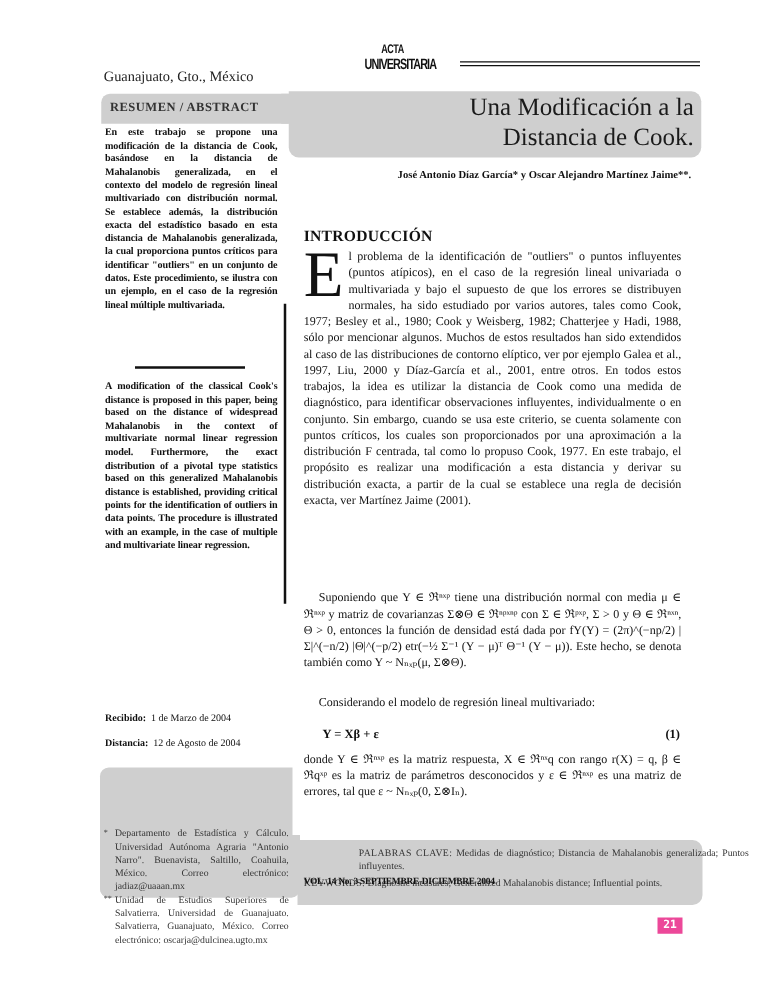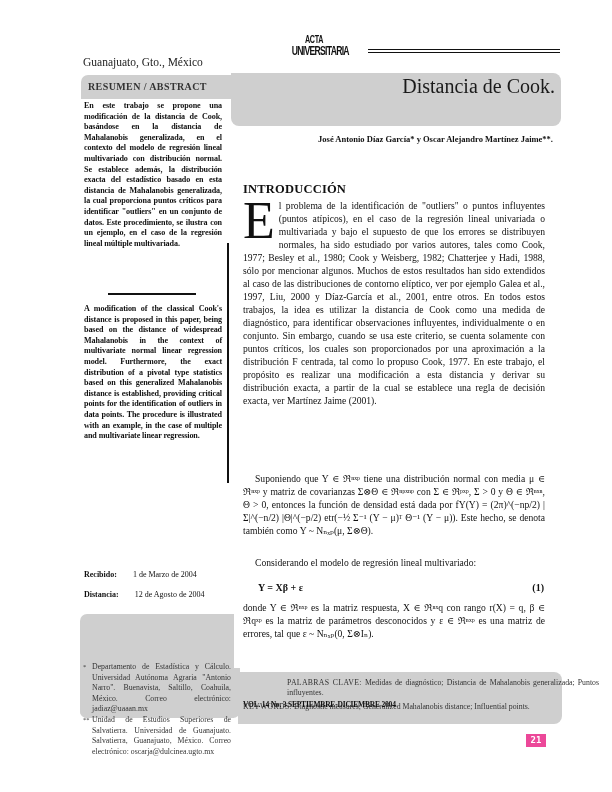--- a/index.html
+++ b/index.html
@@ -26,21 +26,21 @@
 
     
     .abstract-es, .abstract-en { left: 84px; width: 138px; font-size: 8.1px; line-height: 10.6px; text-align: justify; font-weight: bold; color: #111; letter-spacing: -0.1px; }
     .abstract-es { top: 101px; }
     .abstract-en { top: 304px; }
     .sep-short { left: 108px; top: 293px; width: 88px; height: 2px; background: #111; }
     .vline { left: 227px; top: 243px; width: 2px; height: 240px; background: #111; }
 
     .received { left: 84px; top: 570px; font-size: 8px; font-weight: bold; }
     .accepted { left: 84px; top: 590px; font-size: 8px; font-weight: bold; }
-    .received span.v, .accepted span.v { font-weight: normal; margin-left: 16px; }
+    .received span.v, .accepted span.v { font-weight: normal; margin-left: 4px; }
 
     .affil-box { left: 80px; top: 614px; width: 154px; height: 104px; background: #cfcfcf; border-top-left-radius: 7px; border-bottom-left-radius: 7px; }
     .affil-box2 { left: 80px; top: 668px; width: 160px; height: 50px; background: #cfcfcf; border-bottom-left-radius: 7px; border-bottom-right-radius: 7px; }
     .affil { left: 83px; width: 148px; font-size: 7.8px; line-height: 10.5px; color: #333; text-align: justify; margin-top: 45px; }
     .affil .mark { position: absolute; left: 0; top: 0; font-size: 6.5px; }
     .affil .txt { display: block; padding-left: 9px; }
     .affil1 { top: 617px; }
     .affil2 { top: 670px; }
 
     
@@ -71,20 +71,21 @@
   <div class="l1">ACTA</div>
   <div class="l2">UNIVERSITARIA</div>
 </div>
 <div class="abs rule-top"></div>
 
 <div class="abs banner-left"></div>
 <div class="abs banner-connector"></div>
 <div class="abs banner-right"></div>
 <div class="abs abstract-label">RESUMEN / ABSTRACT</div>
 <div class="abs title">
+  <div>Una Modificación a la</div>
   <div>Distancia de Cook.</div>
 </div>
 <div class="abs authors">José Antonio Díaz García* y Oscar Alejandro Martínez Jaime**.</div>
 
 <div class="abs abstract-es">En este trabajo se propone una modificación de la distancia de Cook, basándose en la distancia de Mahalanobis generalizada, en el contexto del modelo de regresión lineal multivariado con distribución normal. Se establece además, la distribución exacta del estadístico basado en esta distancia de Mahalanobis generalizada, la cual proporciona puntos críticos para identificar "outliers" en un conjunto de datos. Este procedimiento, se ilustra con un ejemplo, en el caso de la regresión lineal múltiple multivariada.</div>
 <div class="abs sep-short"></div>
 <div class="abs abstract-en">A modification of the classical Cook's distance is proposed in this paper, being based on the distance of widespread Mahalanobis in the context of multivariate normal linear regression model. Furthermore, the exact distribution of a pivotal type statistics based on this generalized Mahalanobis distance is established, providing critical points for the identification of outliers in data points. The procedure is illustrated with an example, in the case of multiple and multivariate linear regression.</div>
 <div class="abs vline"></div>
 
 <div class="abs received">

